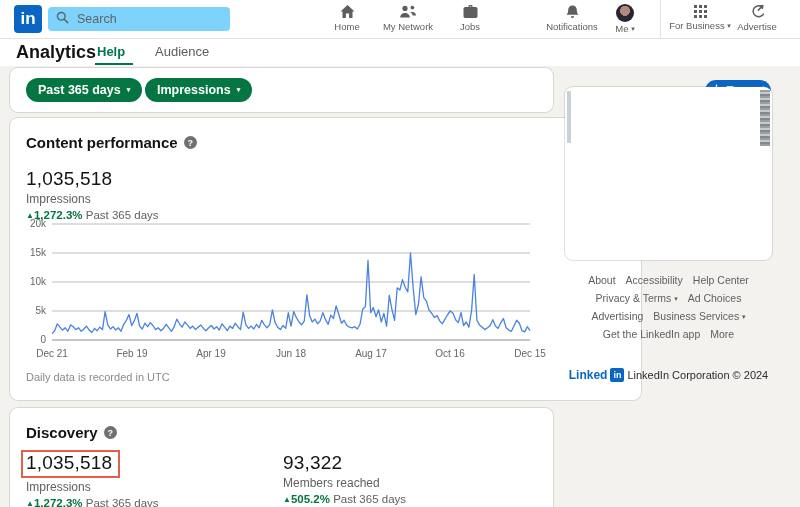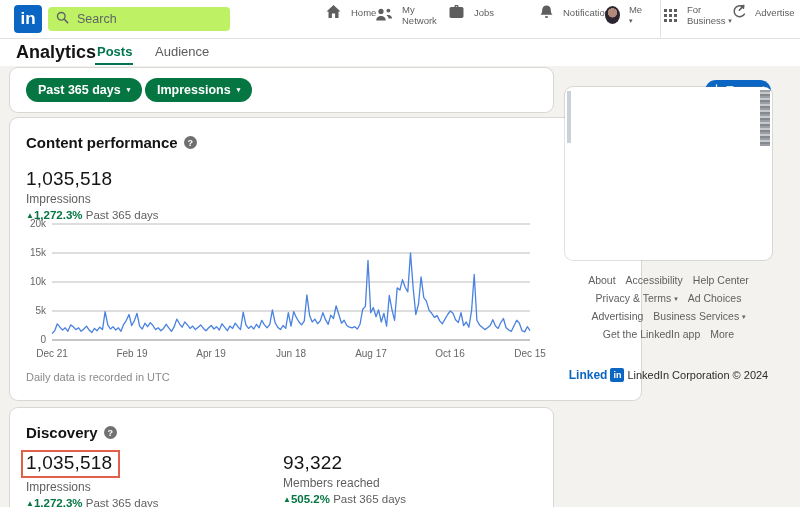--- a/index.html
+++ b/index.html
@@ -2,26 +2,26 @@
 <html><head>
 <meta charset="utf-8">
 <style>
   html,body{margin:0;padding:0}
   body{width:800px;height:507px;position:relative;overflow:hidden;background:#f3f2ef;
        font-family:"Liberation Sans",sans-serif;-webkit-font-smoothing:antialiased;color:#1b1b1b}
   
   .topnav{position:absolute;left:0;top:0;width:800px;height:38px;background:#fff;border-bottom:1px solid #e2e2e2;z-index:5}
   .logo{position:absolute;left:14px;top:5px;width:28px;height:28px;background:#0a66c2;border-radius:4px;
         color:#fff;font-weight:bold;font-size:17px;display:flex;align-items:center;justify-content:center}
-  .search{position:absolute;left:48px;top:7px;width:182px;height:24px;background:#bef264;border-radius:4px;
+  .search{position:absolute;left:48px;top:7px;width:182px;height:24px;background:#7dd3fc;border-radius:4px;
           display:flex;align-items:center;gap:6px;padding:0 8px;box-sizing:border-box}
   .search input{border:none;background:transparent;outline:none;font-size:12.5px;color:#333;width:140px;
           font-family:"Liberation Sans",sans-serif}
   .search input::placeholder{color:#5e6468}
-  .navitem{position:absolute;top:4px;display:flex;flex-direction:row;align-items:center;gap:9px;
+  .navitem{position:absolute;top:4px;display:flex;flex-direction:column;align-items:center;gap:1px;
            color:#5e5e5e;font-size:9.5px;cursor:pointer}
   .navitem svg{display:block}
   .navdivider{position:absolute;left:660px;top:0;width:1px;height:38px;background:#e2e2e2}
   .avatar{width:18px;height:18px;border-radius:50%;background:radial-gradient(circle at 50% 38%,#b08a7a 0 34%,#2c2430 36%)}
   .caret{font-size:7px;line-height:1;display:inline-block;transform:translateY(-1px)}
   
   .subheader{position:absolute;left:0;top:38px;width:800px;height:28px;background:#fff}
   .pgtitle{position:absolute;left:16px;top:0;line-height:28px;font-size:18px;font-weight:bold;color:#141414}
   .tab{position:absolute;top:0;line-height:27px;font-size:13px;cursor:pointer}
   .tab-posts{left:97px;color:#01754f;font-weight:bold}
@@ -145,21 +145,21 @@
           <path d="M12.5 2.5a5.5 5.5 0 1 0 1.9 7.6" stroke-linecap="round"></path>
           <path d="M13.8 1.6 9.3 6.1m4.5-4.5-.4 2.7m.4-2.7-2.7.4" stroke-linecap="round"></path>
         </svg>
       </span>
     <span>Advertise</span>
   </div>
 </div>
 
 <div class="subheader">
   <div class="pgtitle">Analytics</div>
-  <div class="tab tab-posts">Posts</div>
+  <div class="tab tab-posts">Help</div>
   <div class="tab tab-aud">Audience</div>
   <div class="tab-underline"></div>
   <div class="export">
     <span><svg width="11" height="11" viewBox="0 0 12 12">
           <path d="M6 1v6M3.5 4.8 6 7.3 8.5 4.8" stroke="#fff" stroke-width="1.4" fill="none" stroke-linecap="round" stroke-linejoin="round"></path>
           <path d="M1.8 10.5h8.4" stroke="#fff" stroke-width="1.4" stroke-linecap="round"></path>
         </svg></span>
     <span>Export</span>
   </div>
 </div>

